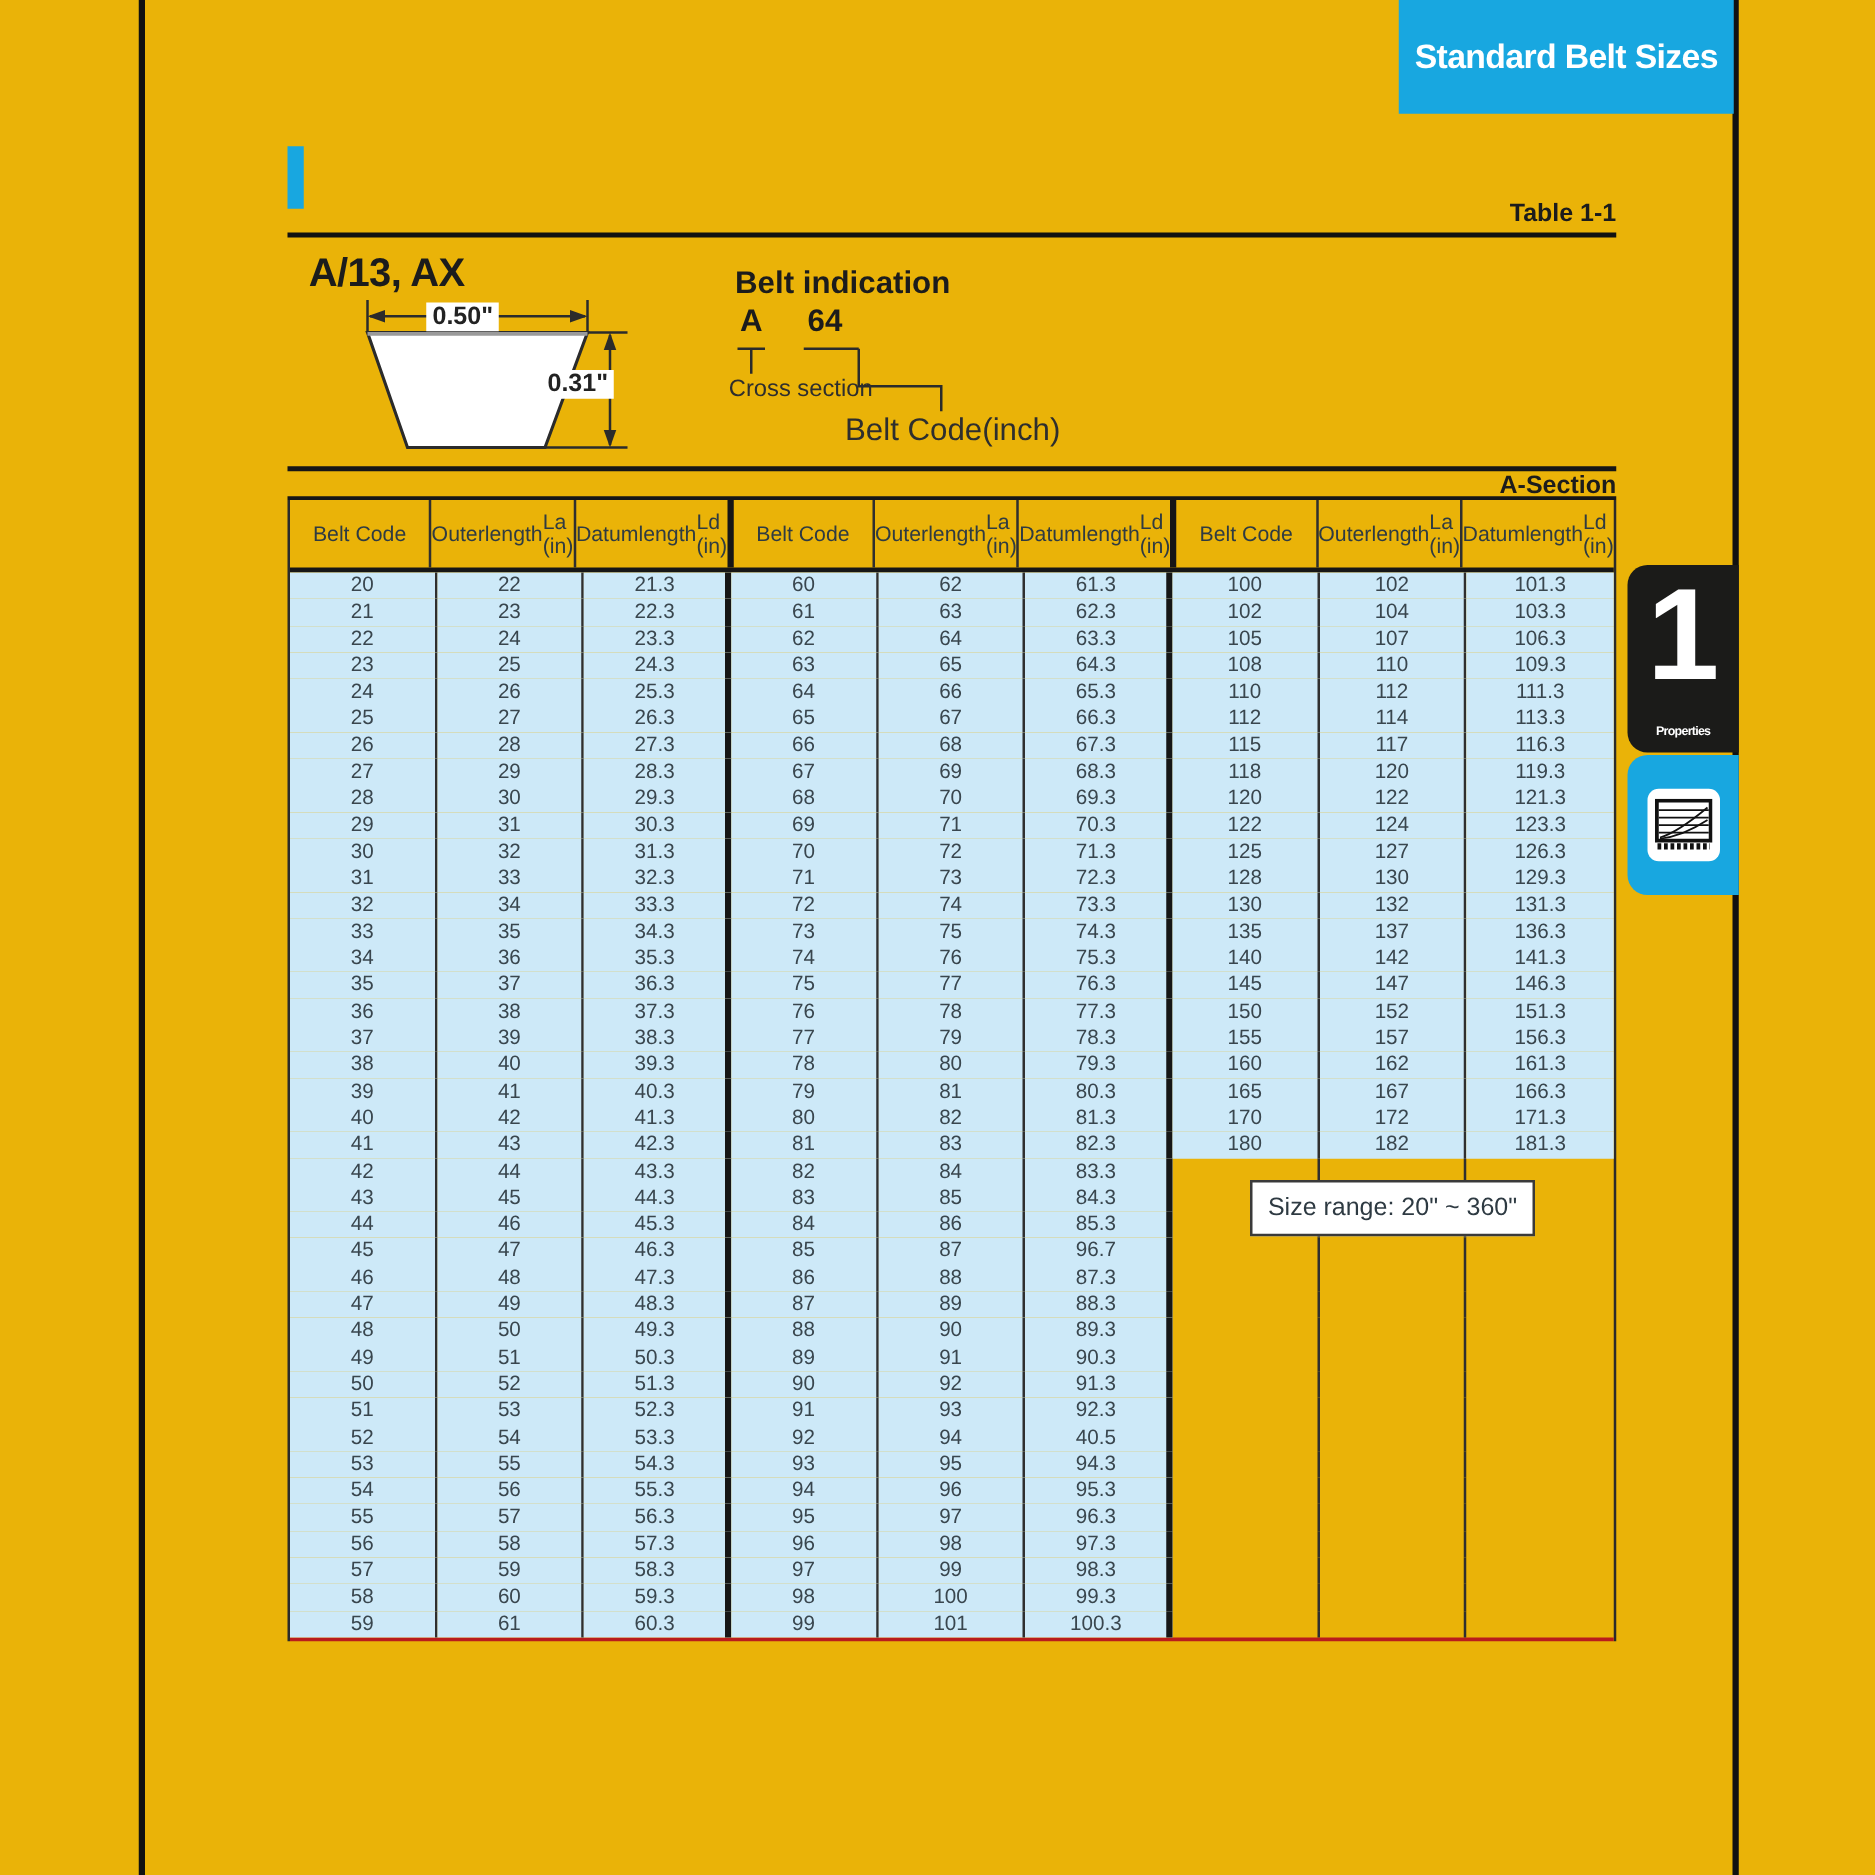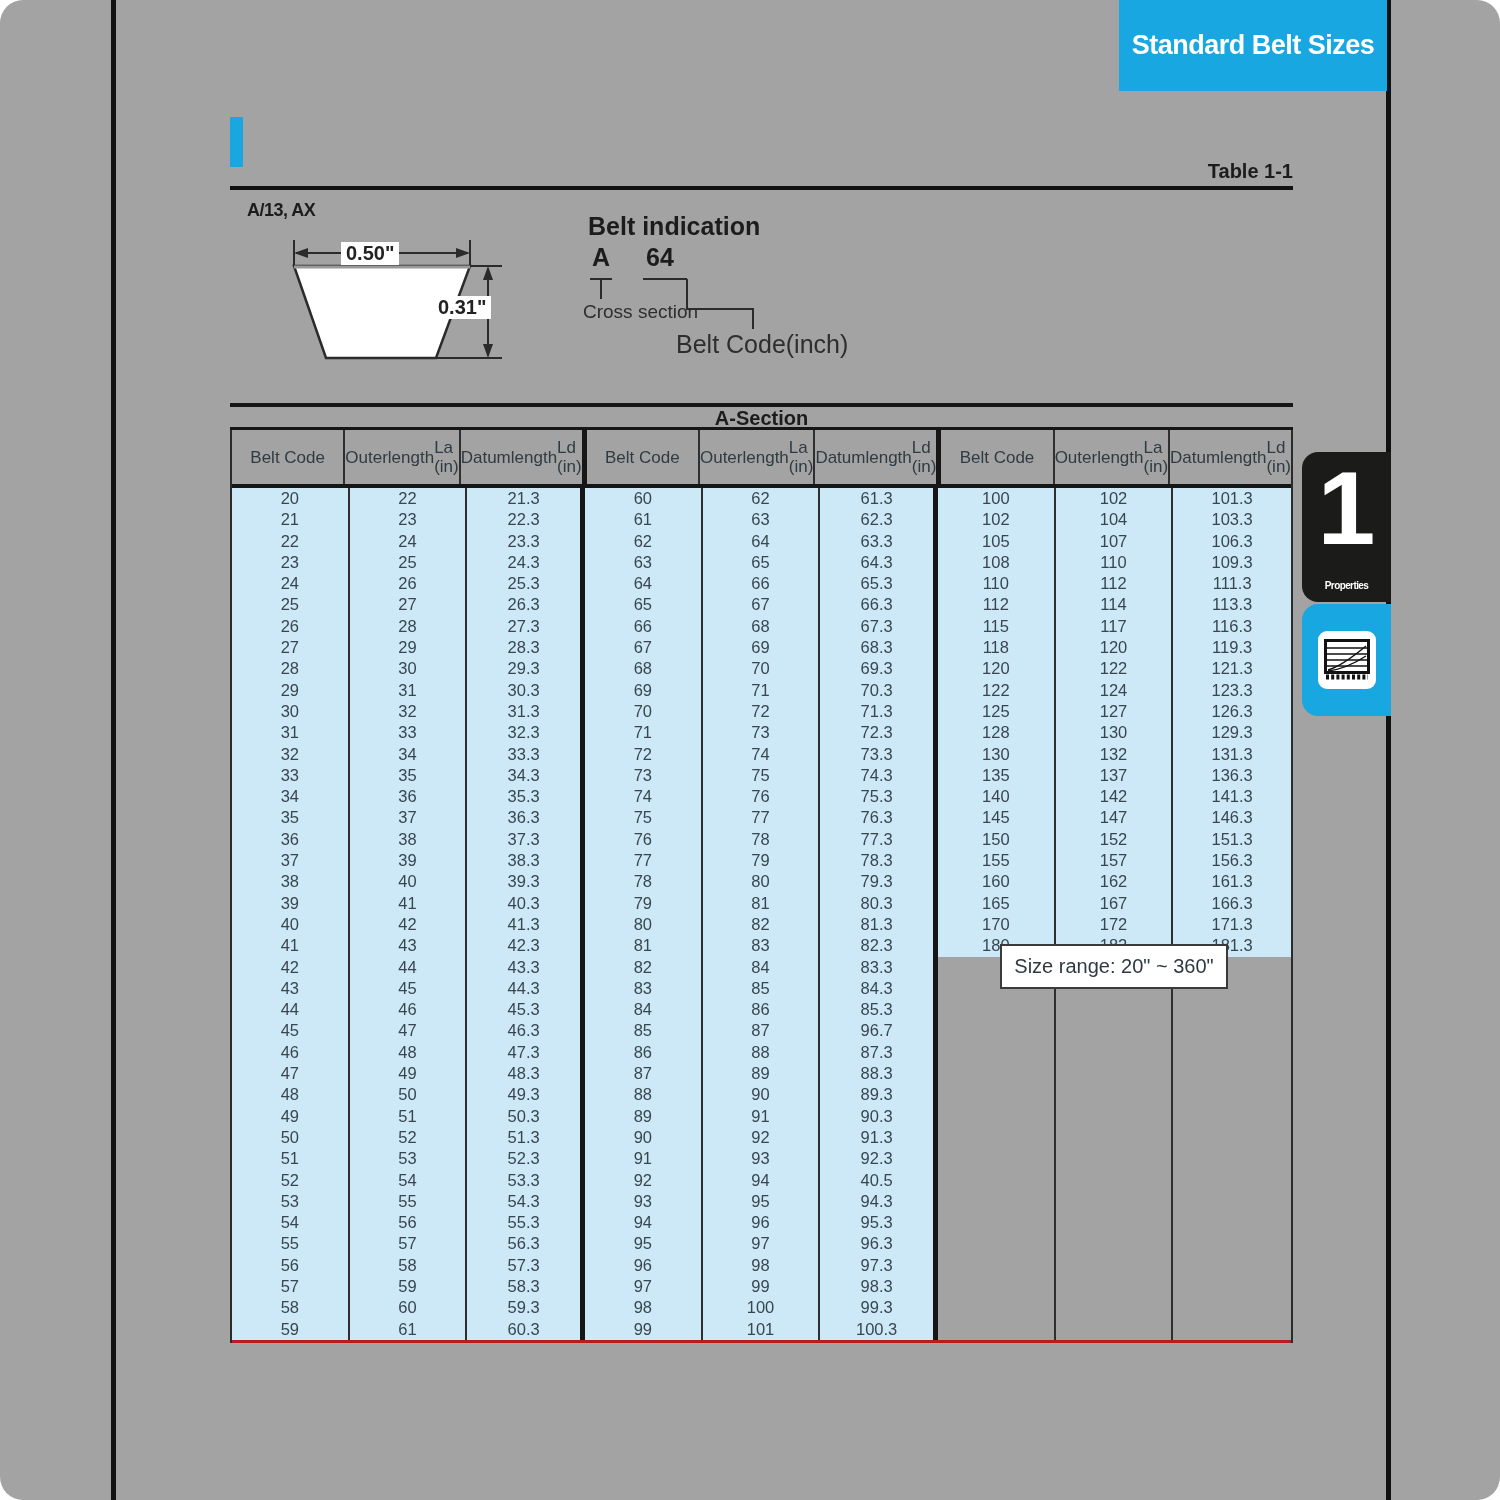--- a/index.html
+++ b/index.html
@@ -5,57 +5,57 @@
   :root{
     --cyan:#18a7e0;
     --hl:#cde9f8;
     --ink:#1c1c1c;
     --cell-ink:#39464e;
     --line:#2b2b2b;
   }
   *{margin:0;padding:0;box-sizing:border-box;}
   html,body{background:#fff;}
   body{font-family:"Liberation Sans","DejaVu Sans",sans-serif;color:var(--ink);}
-  #page{position:relative;width:1500px;height:1500px;background:#a3a3a3;overflow:hidden;border-radius:23px;}
+  #page{position:relative;width:1500px;height:1500px;background:#eab308;overflow:hidden;}
 
   .vline{position:absolute;top:0;bottom:0;width:5px;background:#111;}
   .vline.left{left:111px;}
   .vline.right{left:1386px;}
 
   
   .corner-tab{position:absolute;left:1119px;top:0;width:268px;height:91px;background:var(--cyan);
     display:flex;align-items:center;justify-content:center;}
   .corner-tab span{color:#fff;font-weight:bold;font-size:27px;letter-spacing:-0.5px;}
 
   
   .title-bar{position:absolute;left:230px;top:117px;width:13px;height:50px;background:var(--cyan);}
   .page-title{position:absolute;left:266px;top:112px;font-size:42px;font-weight:bold;letter-spacing:-1px;color:#161616;}
   .table-ref{position:absolute;left:1190px;top:160px;width:103px;text-align:right;font-size:20px;font-weight:bold;}
   .title-rule{position:absolute;left:230px;top:186px;width:1063px;height:4px;background:#111;}
 
-  .section-code{position:absolute;left:247px;top:200px;font-size:18px;font-weight:bold;letter-spacing:-0.5px;}
+  .section-code{position:absolute;left:247px;top:200px;font-size:32px;font-weight:bold;letter-spacing:-0.5px;}
 
   
   .diagram-svg{position:absolute;left:278px;top:238px;}
   .dim-label{position:absolute;background:#fff;padding:0 5px;font-size:20px;font-weight:bold;color:#222;}
   .dim-w{left:341px;top:242px;}
   .dim-h{left:433px;top:296px;}
 
   
   .bi-heading{position:absolute;left:588px;top:212px;font-size:25px;font-weight:bold;}
   .bi-a{position:absolute;left:592px;top:243px;font-size:25px;font-weight:bold;}
   .bi-64{position:absolute;left:646px;top:243px;font-size:25px;font-weight:bold;}
   .bi-lines{position:absolute;left:585px;top:277px;}
   .bi-cross{position:absolute;left:583px;top:301px;font-size:19px;color:#2e2e2e;}
   .bi-code{position:absolute;left:676px;top:330px;font-size:25px;color:#2e2e2e;}
 
   
   .table-box{position:absolute;left:230px;top:373px;width:1063px;}
   .asection{border-top:4px solid #161616;border-bottom:3px solid #161616;height:27px;
-    text-align:center;font-size:20px;font-weight:bold;line-height:20px;padding-top:1px;margin-top:30px;}
+    text-align:right;font-size:20px;font-weight:bold;line-height:20px;padding-top:1px;}
   .grid-wrap{border-left:2px solid var(--line);border-right:2px solid var(--line);}
   .thead{display:grid;grid-template-columns:repeat(9,1fr);height:58px;border-bottom:4px solid #161616;}
   .hcell{display:flex;flex-direction:row;justify-content:center;align-items:center;
     font-size:17px;line-height:19px;color:#2f3b42;}
   .tbody{display:grid;grid-template-columns:repeat(9,1fr);grid-auto-rows:21.3px;border-bottom:3px solid #b91c1c;}
   .cell{font-size:16.5px;line-height:21.3px;text-align:center;color:var(--cell-ink);}
   .hl{background:var(--hl);}
   .sep-thin{border-right:2px solid #2f2f2f;}
   .sep-thick{border-right:5px solid #161616;}
 

